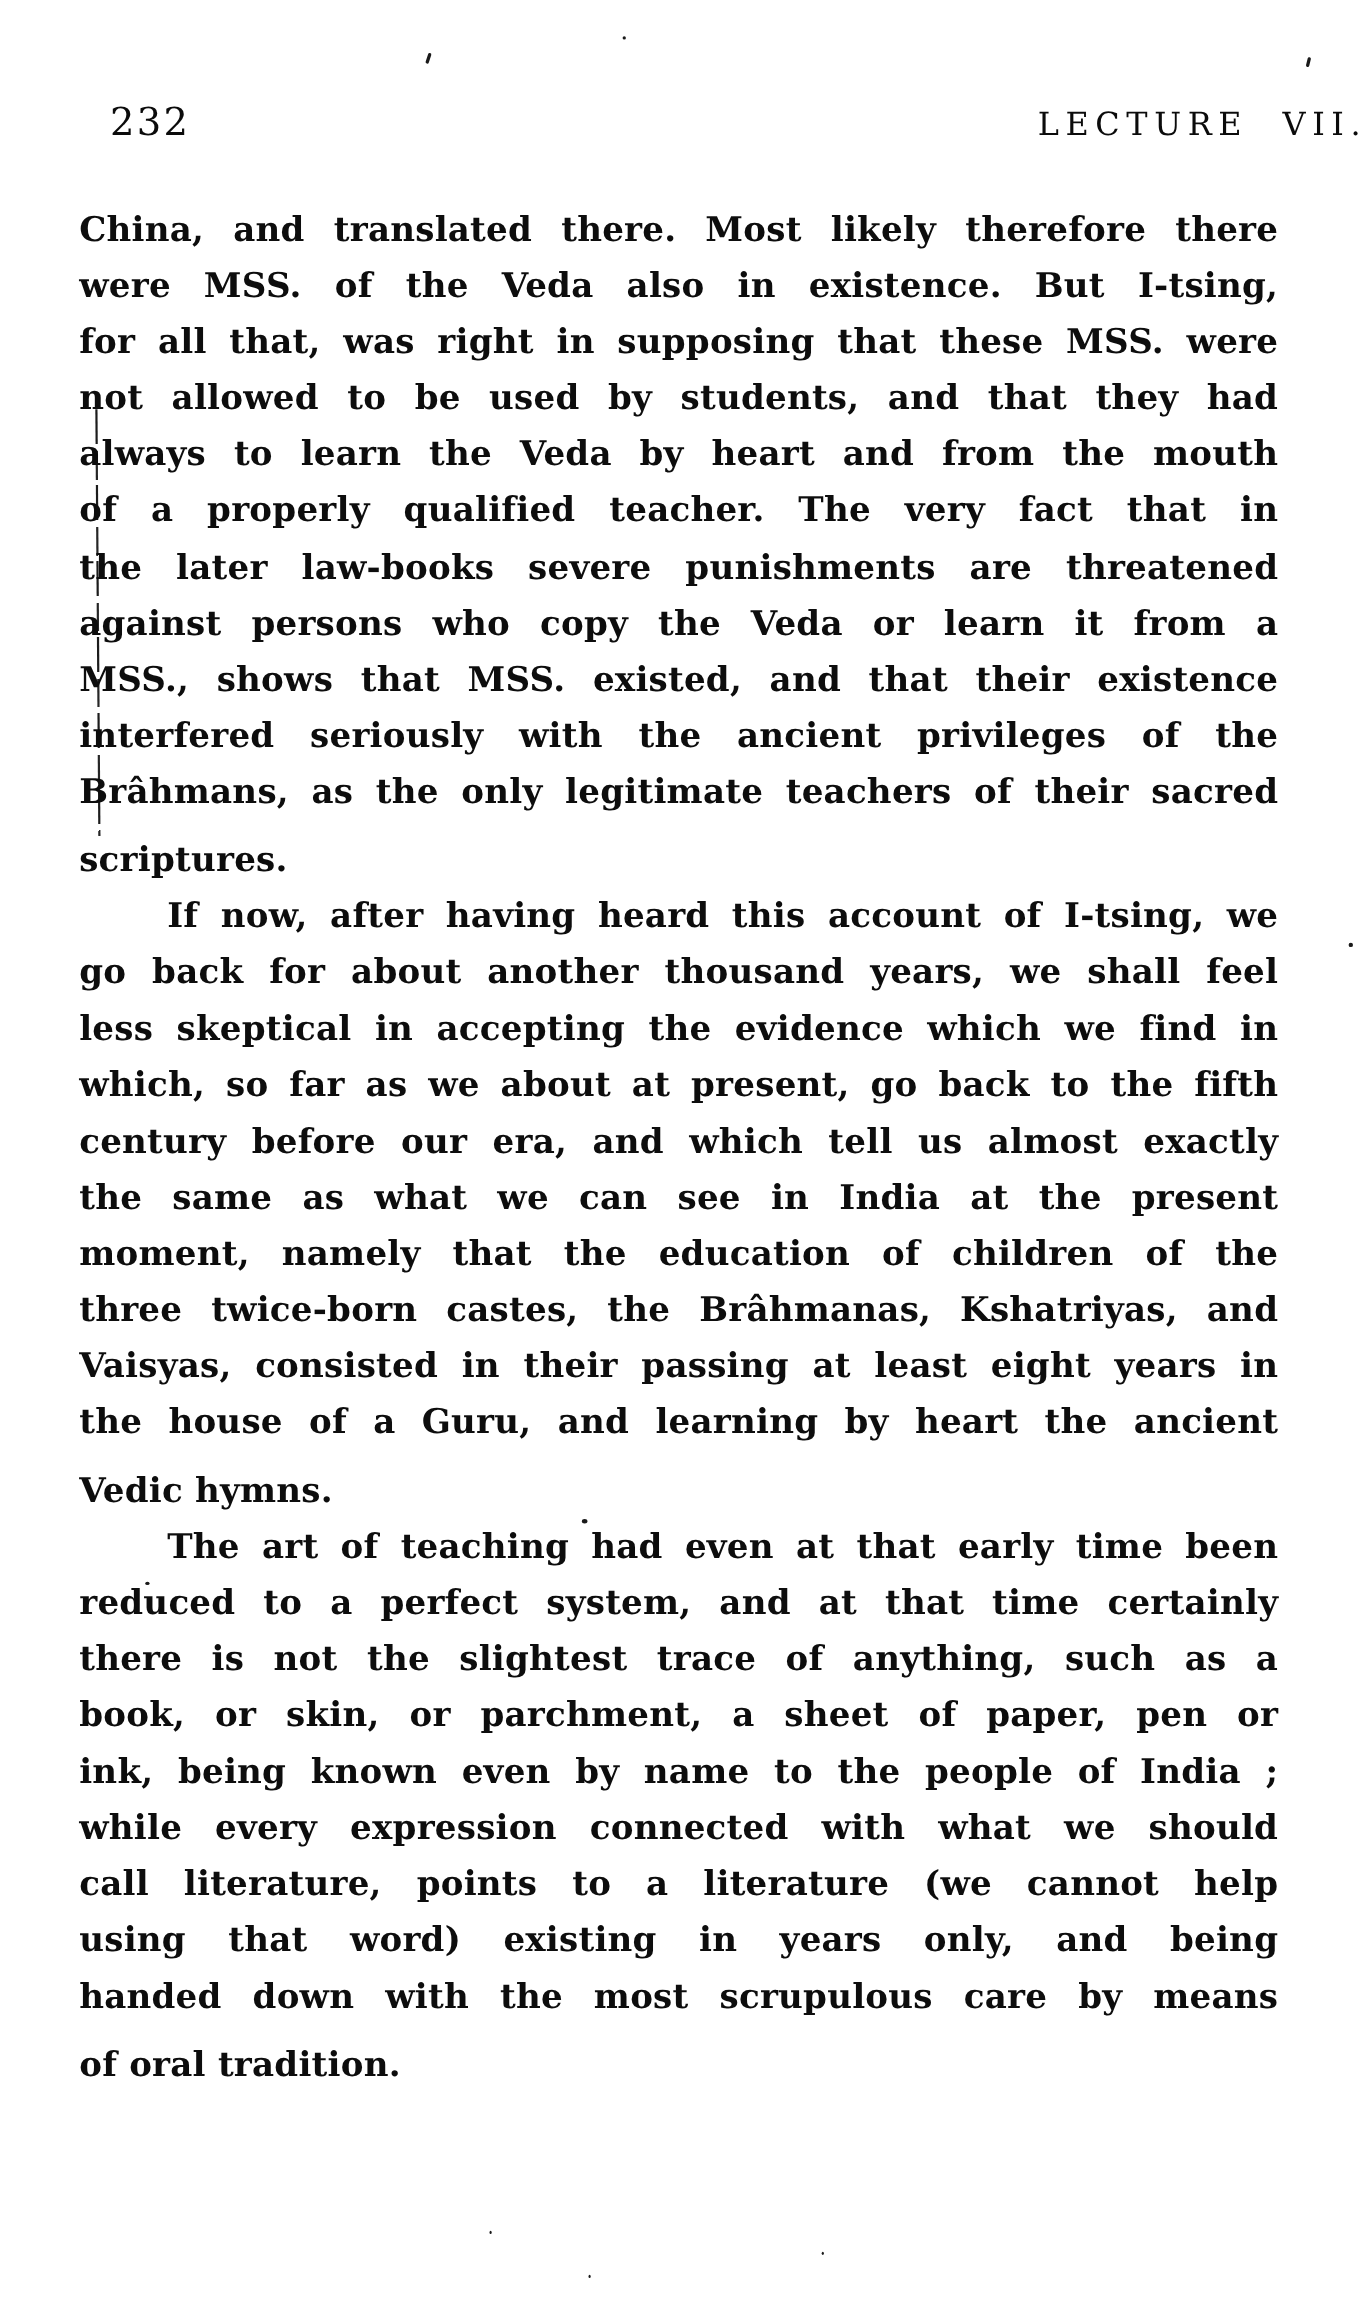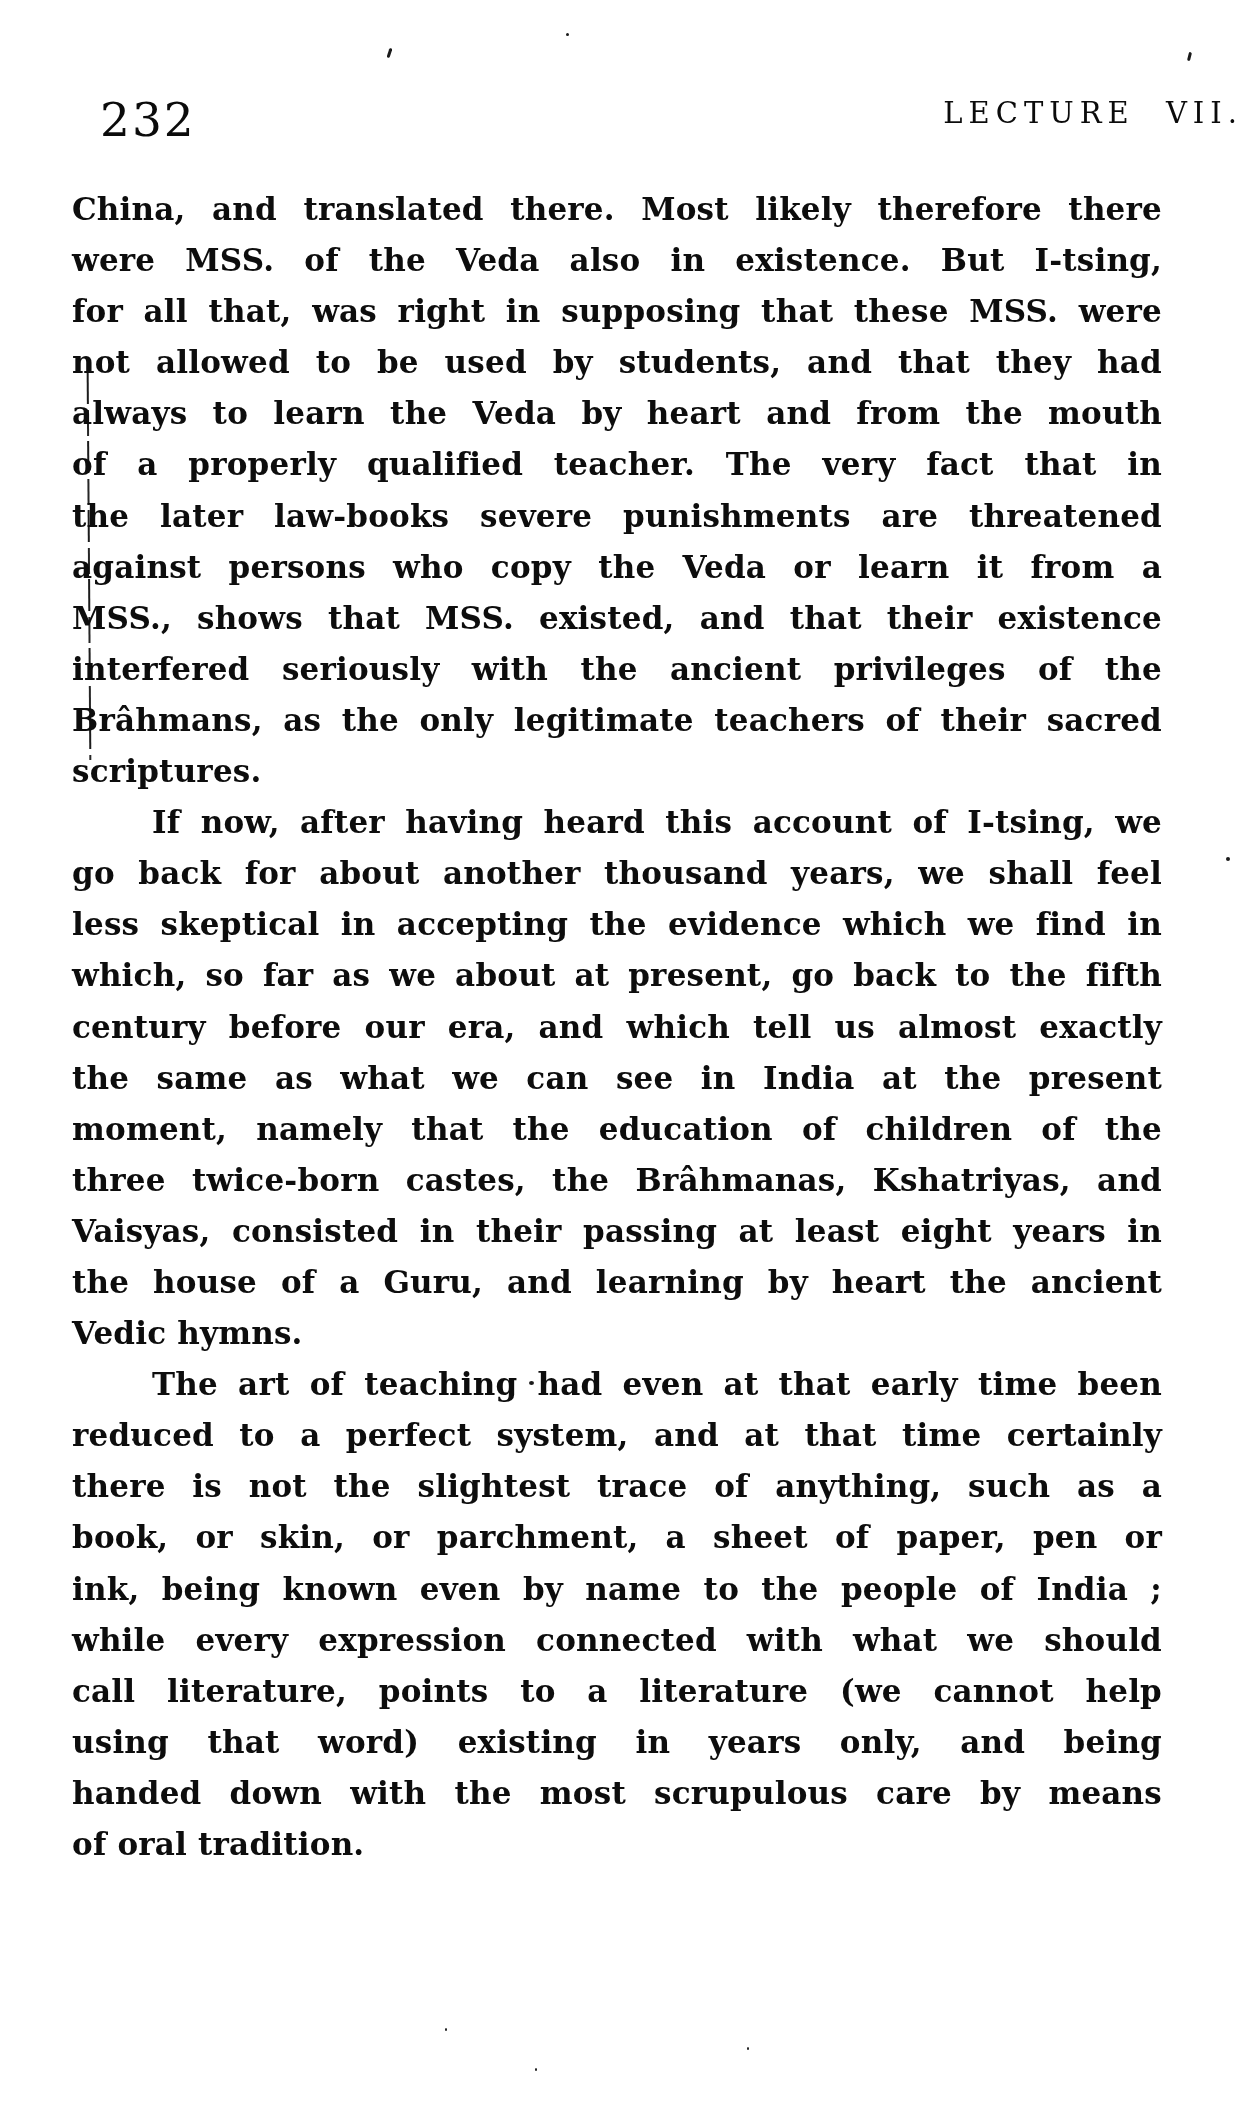--- a/index.html
+++ b/index.html
@@ -14,21 +14,21 @@
     background: #ffffff;
     overflow: hidden;
     font-family: "DejaVu Serif", "Liberation Serif", serif;
     color: #0d0d0d;
   }
   
   .pagenum {
     position: absolute;
     left: 100px;
     top: 92px;
-    font-size: 47px;
+    font-size: 35px;
     letter-spacing: 2px;
     color: #0b0b0b;
   }
   .running {
     position: absolute;
     left: 0;
     right: 0;
     top: 96px;
     text-align: right;
     font-size: 29px;
@@ -49,20 +49,21 @@
     line-height: 51.1px;
     font-size: 31px;
     letter-spacing: 0.2px;
     white-space: normal;
     text-align: justify;
     text-align-last: justify;
     color: #0d0d0d;
   }
   .line.end {
     text-align-last: left;
+    margin-top: 11px;
   }
   .line.indent {
     text-indent: 80px;
   }
   
   .margin-line {
     position: absolute;
     left: 88px;
     top: 372px;
     width: 2px;

